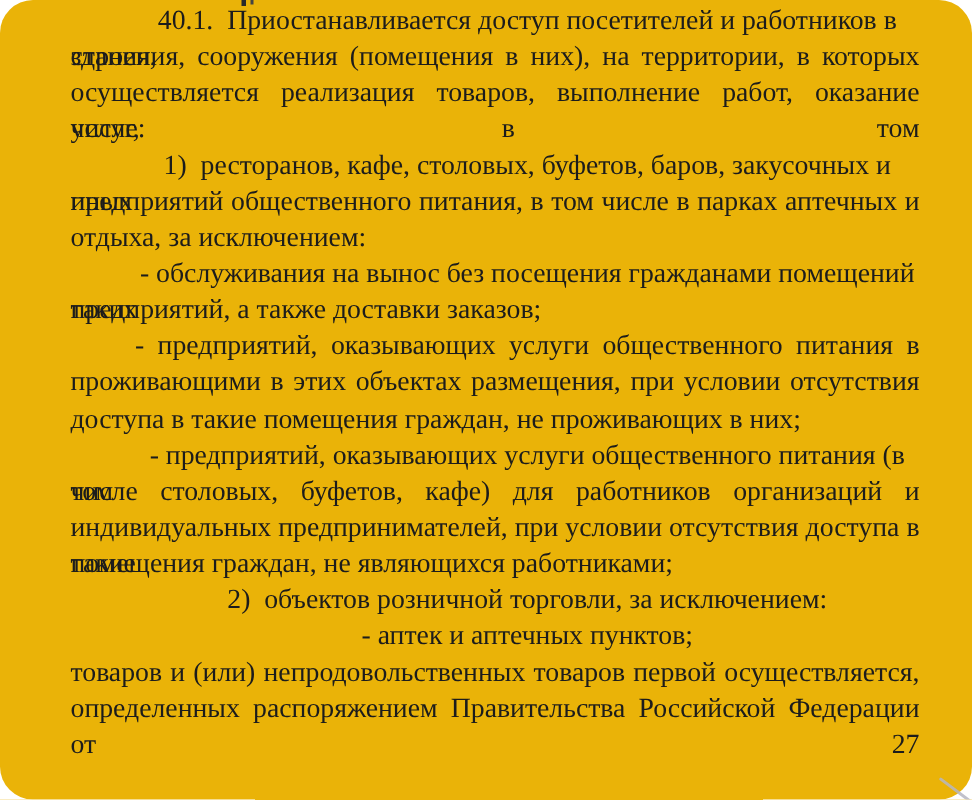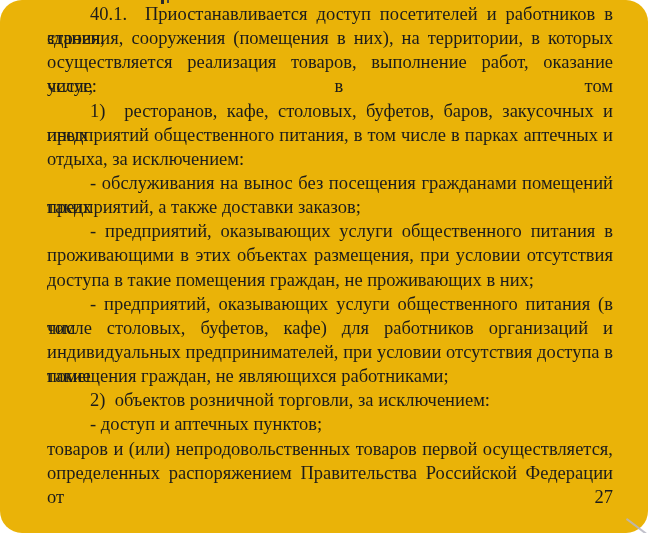--- a/index.html
+++ b/index.html
@@ -28,21 +28,21 @@
   .ln {
     height: 24.15px;
     white-space: nowrap;
     text-align: left;
   }
   .ln.j {
     white-space: normal;
     text-align: justify;
     text-align-last: justify;
   }
-  .ln.i { padding-left: 43px; }
+  .ln.i { padding-left: 43px; text-align: center; }
   .ln.j.i { padding-left: 0; text-indent: 43px; }
   
   .top-fragment {
     position: absolute;
     left: 161px; top: 0;
     width: 9px; height: 4px;
   }
   .top-fragment .f1 {
     position: absolute; left: 0; top: 0;
     width: 3px; height: 4px; background: #2a2a2a;
@@ -104,21 +104,21 @@
       <div class="ln j">числе столовых, буфетов, кафе) для работников организаций и</div>
       <div class="ln j">индивидуальных предпринимателей, при условии отсутствия доступа в такие</div>
       <div class="ln">помещения граждан, не являющихся работниками;</div>
     </div>
 
     <div class="para">
       <div class="ln i">2)&nbsp; объектов розничной торговли, за исключением:</div>
     </div>
 
     <div class="para">
-      <div class="ln i">- доступ и аптечных пунктов;</div>
+      <div class="ln i">- аптек и аптечных пунктов;</div>
     </div>
 
     <div class="para">
       <div class="ln j">товаров и (или) непродовольственных товаров первой осуществляется,</div>
       <div class="ln j">определенных распоряжением Правительства Российской Федерации от 27</div>
     </div>
 
   </div>
 
   <div class="stray-mark"></div>

